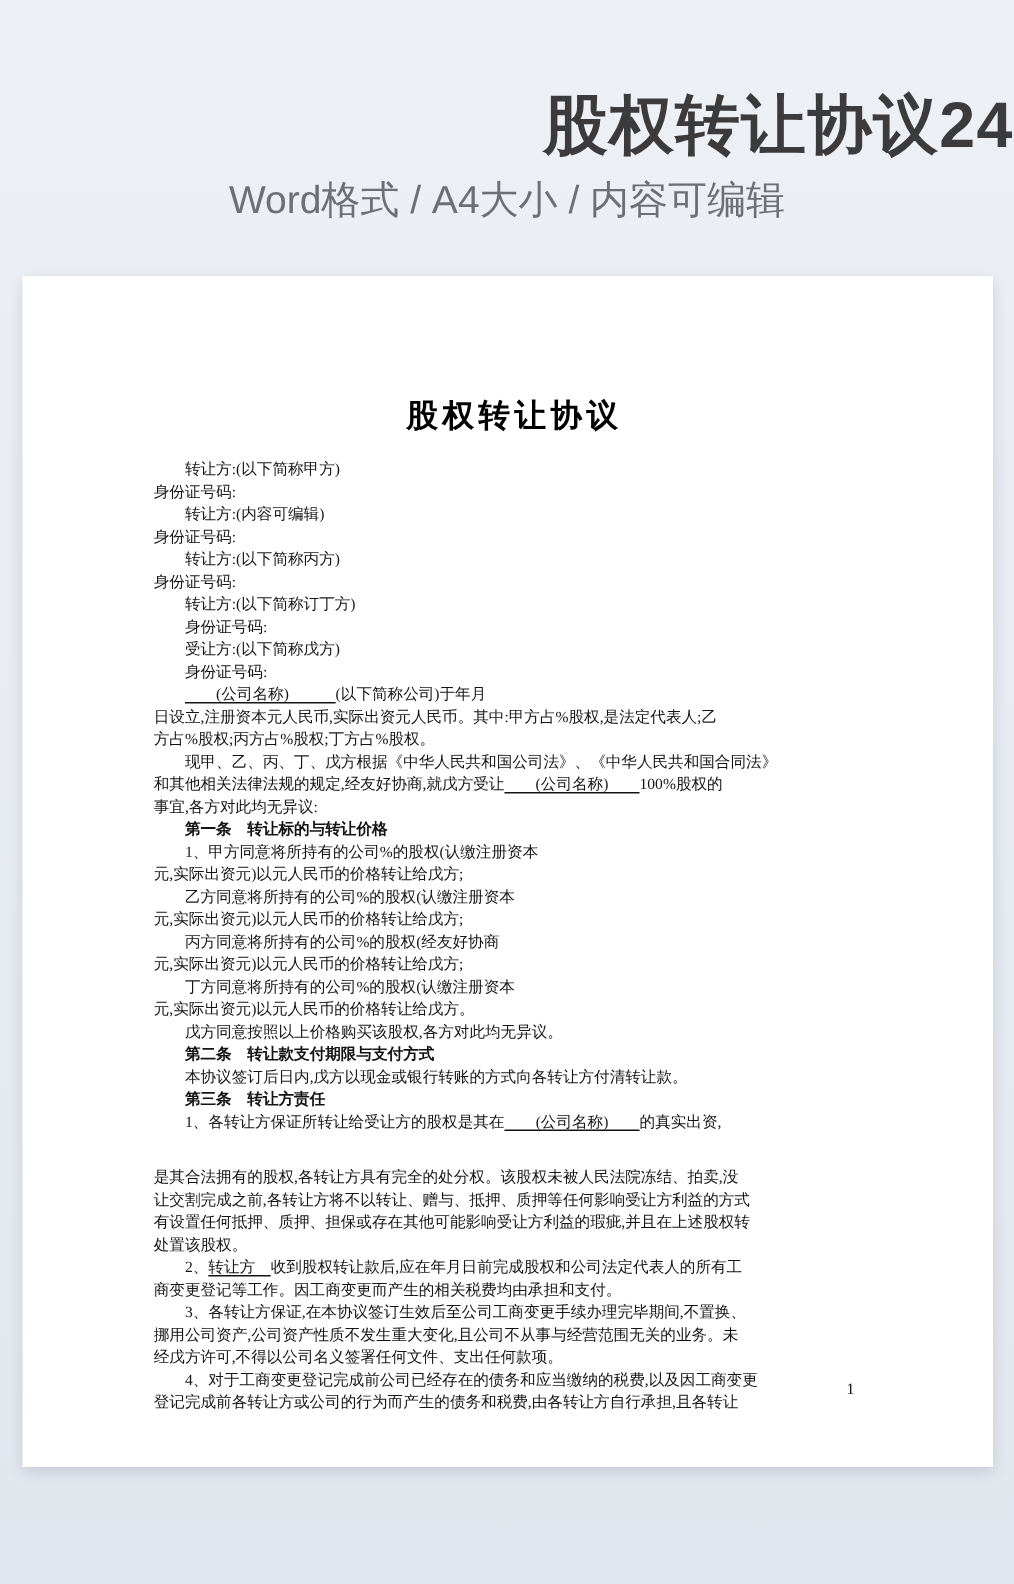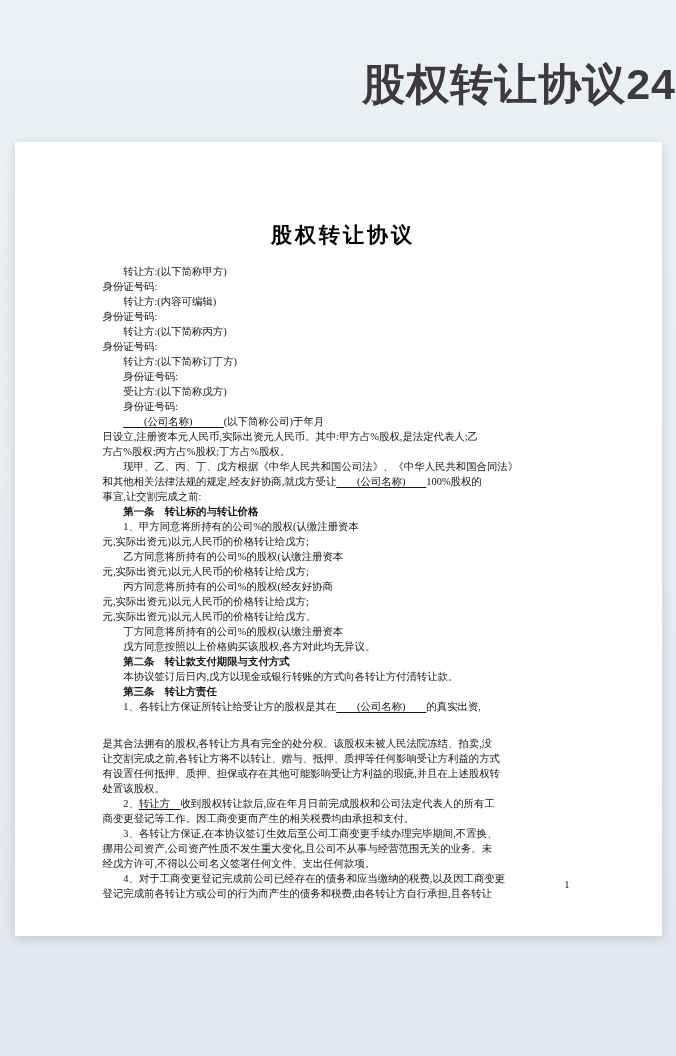--- a/index.html
+++ b/index.html
@@ -41,50 +41,51 @@
     position:absolute;right:92px;bottom:46px;
     font-family:"Liberation Serif","DejaVu Serif",serif;
     font-size:10.5px;color:#141414;
   }
 </style>
 </head>
 <body>
 
 <div class="header">
   <div class="header-title">股权转让协议24</div>
+  <div class="header-subtitle">Word格式 / A4大小 / 内容可编辑</div>
 </div>
 
 <div class="page">
   <div class="doc-title">股权转让协议</div>
   <div class="doc-body" id="doc-body">
       <div class="doc-line" style="padding-left: 2em;"><span>转让方:(以下简称甲方)</span></div>
       <div class="doc-line" style="padding-left: 0em;"><span>身份证号码:</span></div>
       <div class="doc-line" style="padding-left: 2em;"><span>转让方:(内容可编辑)</span></div>
       <div class="doc-line" style="padding-left: 0em;"><span>身份证号码:</span></div>
       <div class="doc-line" style="padding-left: 2em;"><span>转让方:(以下简称丙方)</span></div>
       <div class="doc-line" style="padding-left: 0em;"><span>身份证号码:</span></div>
       <div class="doc-line" style="padding-left: 2em;"><span>转让方:(以下简称订丁方)</span></div>
       <div class="doc-line" style="padding-left: 2em;"><span>身份证号码:</span></div>
       <div class="doc-line" style="padding-left: 2em;"><span>受让方:(以下简称戊方)</span></div>
       <div class="doc-line" style="padding-left: 2em;"><span>身份证号码:</span></div>
       <div class="doc-line" style="padding-left: 2em;"><span class="u">　　(公司名称)　　　</span><span>(以下简称公司)于年月</span></div>
       <div class="doc-line" style="padding-left: 0em;"><span>日设立,注册资本元人民币,实际出资元人民币。其中:甲方占%股权,是法定代表人;乙</span></div>
       <div class="doc-line" style="padding-left: 0em;"><span>方占%股权;丙方占%股权;丁方占%股权。</span></div>
       <div class="doc-line" style="padding-left: 2em;"><span>现甲、乙、丙、丁、戊方根据《中华人民共和国公司法》、《中华人民共和国合同法》</span></div>
       <div class="doc-line" style="padding-left: 0em;"><span>和其他相关法律法规的规定,经友好协商,就戊方受让</span><span class="u">　　(公司名称)　　</span><span>100%股权的</span></div>
-      <div class="doc-line" style="padding-left: 0em;"><span>事宜,让交割完成之前:</span></div>
+      <div class="doc-line" style="padding-left: 0em;"><span>事宜,各方对此均无异议:</span></div>
       <div class="doc-line bold" style="padding-left: 2em;"><span>第一条　转让标的与转让价格</span></div>
       <div class="doc-line" style="padding-left: 2em;"><span>1、甲方同意将所持有的公司%的股权(认缴注册资本</span></div>
       <div class="doc-line" style="padding-left: 0em;"><span>元,实际出资元)以元人民币的价格转让给戊方;</span></div>
       <div class="doc-line" style="padding-left: 2em;"><span>乙方同意将所持有的公司%的股权(认缴注册资本</span></div>
       <div class="doc-line" style="padding-left: 0em;"><span>元,实际出资元)以元人民币的价格转让给戊方;</span></div>
       <div class="doc-line" style="padding-left: 2em;"><span>丙方同意将所持有的公司%的股权(经友好协商</span></div>
       <div class="doc-line" style="padding-left: 0em;"><span>元,实际出资元)以元人民币的价格转让给戊方;</span></div>
+      <div class="doc-line" style="padding-left: 2em;"><span>丁方同意将所持有的公司%的股权(认缴注册资本</span></div>
       <div class="doc-line" style="padding-left: 0em;"><span>元,实际出资元)以元人民币的价格转让给戊方。</span></div>
-      <div class="doc-line" style="padding-left: 2em;"><span>丁方同意将所持有的公司%的股权(认缴注册资本</span></div>
       <div class="doc-line" style="padding-left: 2em;"><span>戊方同意按照以上价格购买该股权,各方对此均无异议。</span></div>
       <div class="doc-line bold" style="padding-left: 2em;"><span>第二条　转让款支付期限与支付方式</span></div>
       <div class="doc-line" style="padding-left: 2em;"><span>本协议签订后日内,戊方以现金或银行转账的方式向各转让方付清转让款。</span></div>
       <div class="doc-line bold" style="padding-left: 2em;"><span>第三条　转让方责任</span></div>
       <div class="doc-line" style="padding-left: 2em;"><span>1、各转让方保证所转让给受让方的股权是其在</span><span class="u">　　(公司名称)　　</span><span>的真实出资,</span></div>
       <div class="doc-line" style="padding-left: 0em; margin-top: 22px;"><span>是其合法拥有的股权,各转让方具有完全的处分权。该股权未被人民法院冻结、拍卖,没</span></div>
       <div class="doc-line" style="padding-left: 0em;"><span>让交割完成之前,各转让方将不以转让、赠与、抵押、质押等任何影响受让方利益的方式</span></div>
       <div class="doc-line" style="padding-left: 0em;"><span>有设置任何抵押、质押、担保或存在其他可能影响受让方利益的瑕疵,并且在上述股权转</span></div>
       <div class="doc-line" style="padding-left: 0em;"><span>处置该股权。</span></div>
       <div class="doc-line" style="padding-left: 2em;"><span>2、</span><span class="u">转让方　</span><span>收到股权转让款后,应在年月日前完成股权和公司法定代表人的所有工</span></div>

